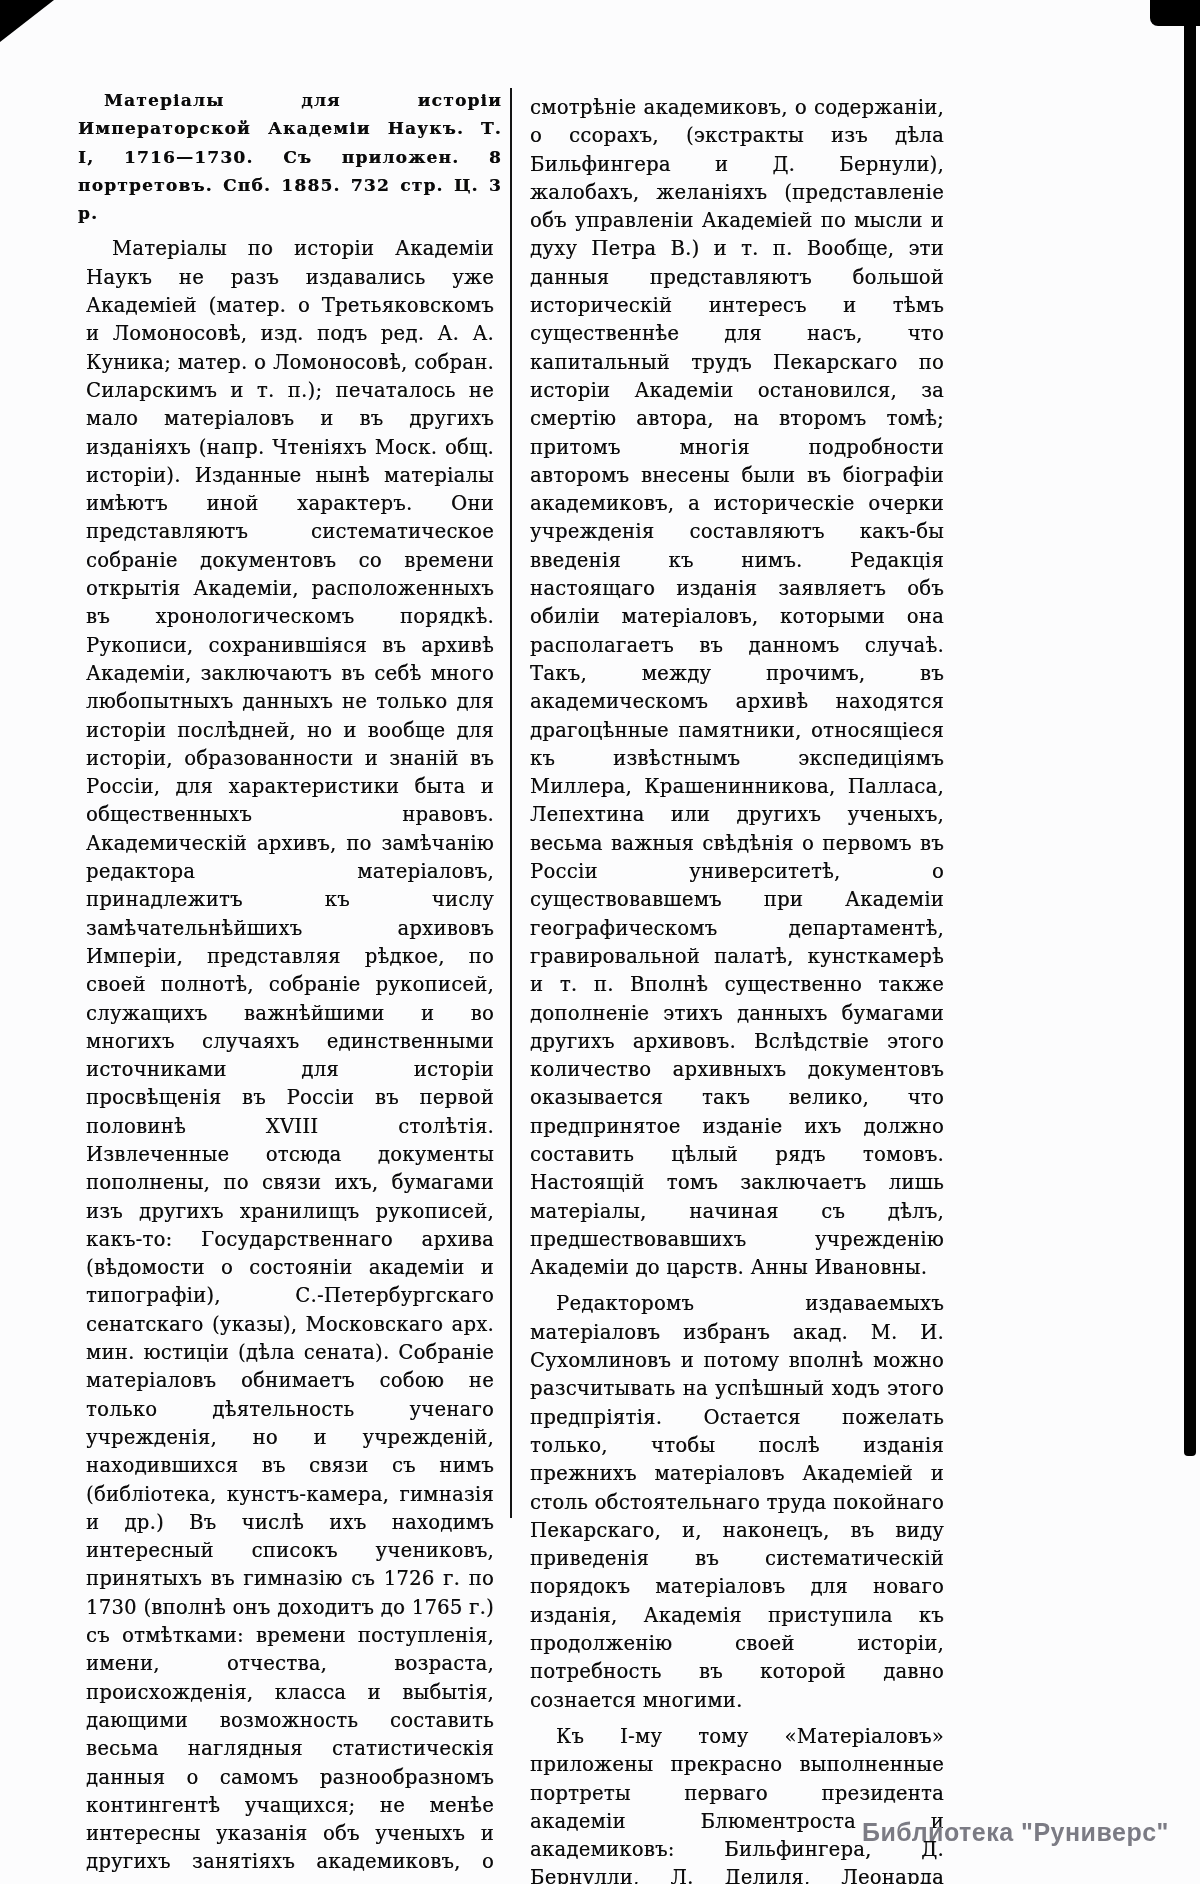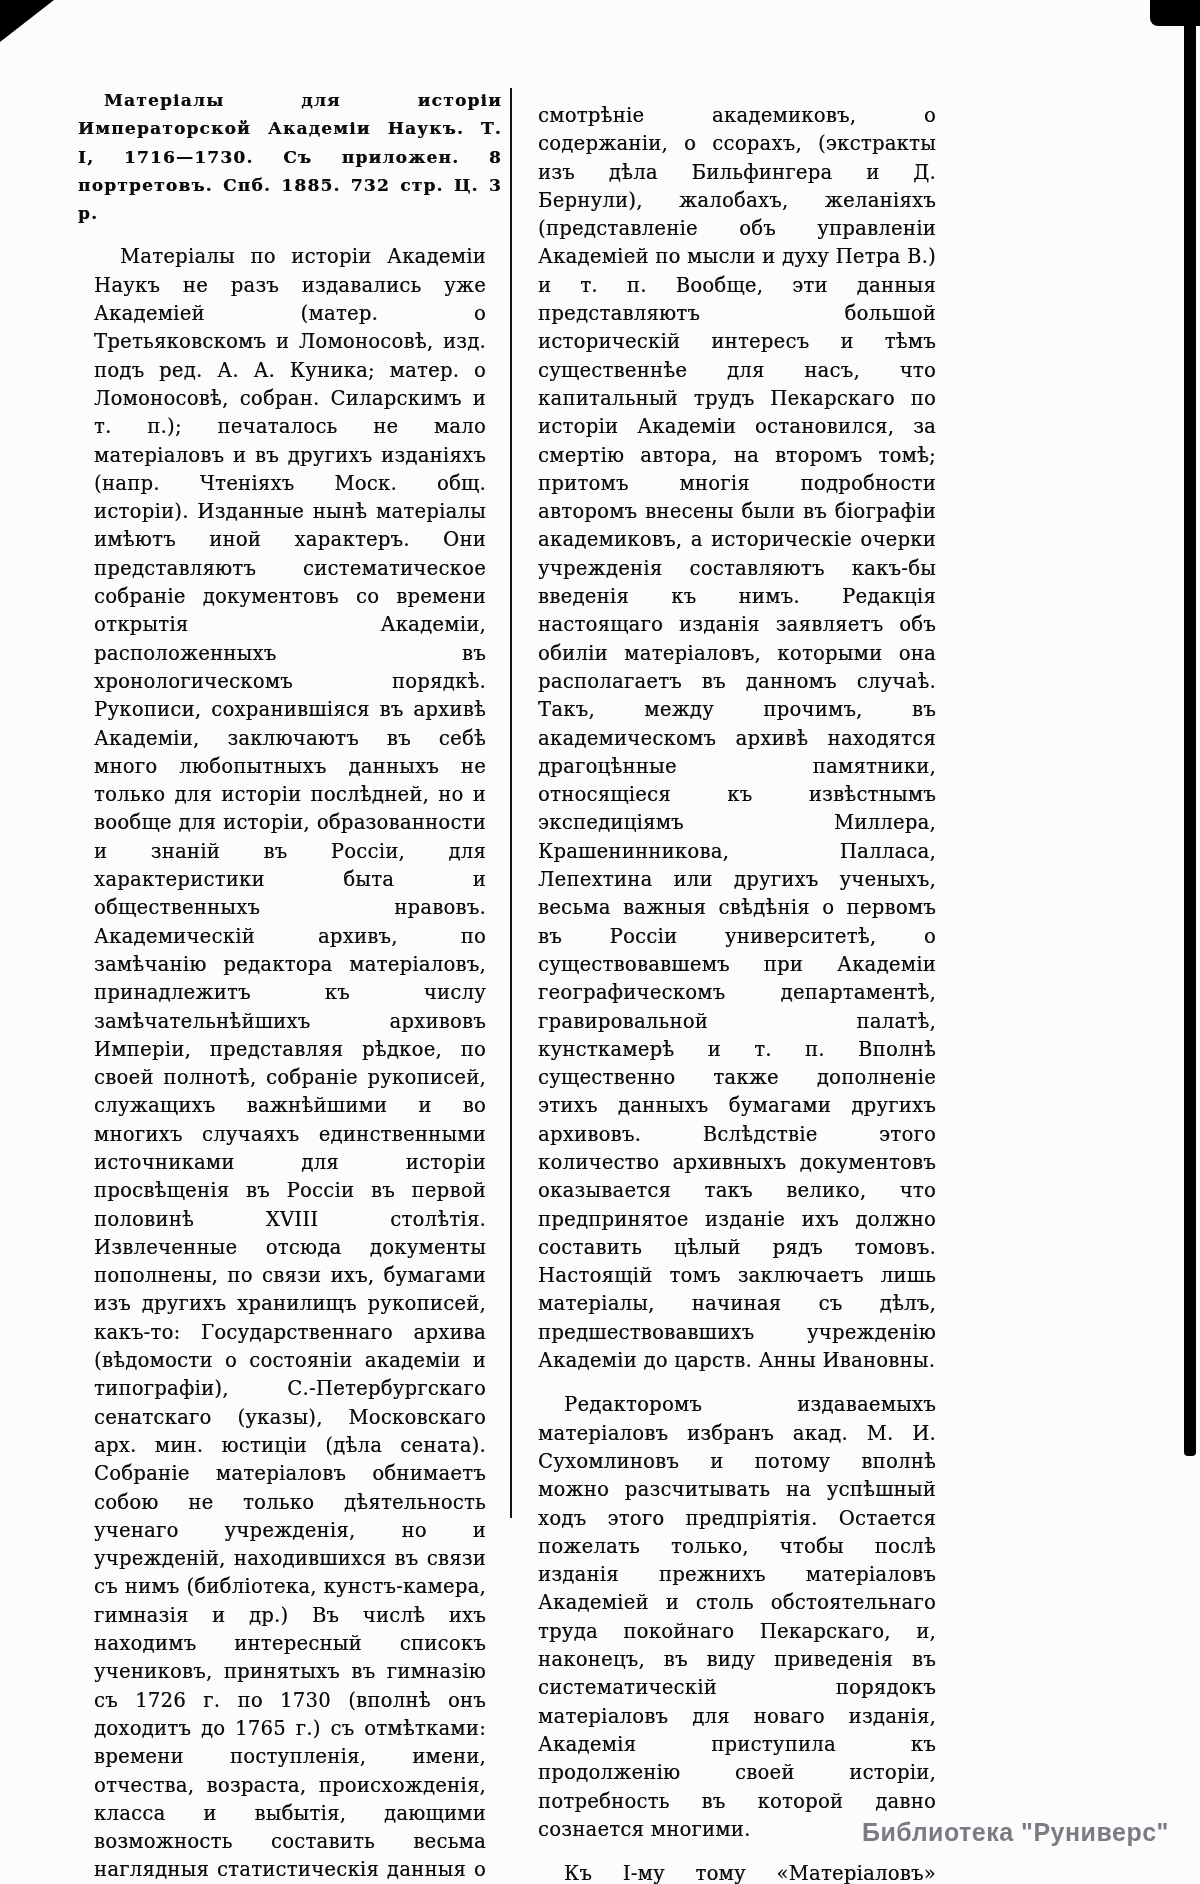--- a/index.html
+++ b/index.html
@@ -58,21 +58,21 @@
   .heading {
     margin: 0;
     font-weight: bold;
     font-size: 17px;
     letter-spacing: 1.2px;
     word-spacing: 2px;
     text-indent: 26px;
     text-shadow: 0.3px 0 0 rgba(0,0,0,0.65);
   }
   .body-para {
-    margin: 16px;
+    margin: 8px;
     text-shadow: 0.35px 0 0 rgba(0,0,0,0.6);
   }
   .indent { text-indent: 26px; }
   
   .watermark {
     position: absolute;
     left: 862px; top: 1818px;
     font-family: "Liberation Sans", sans-serif;
     font-weight: bold;
     font-size: 25px;

